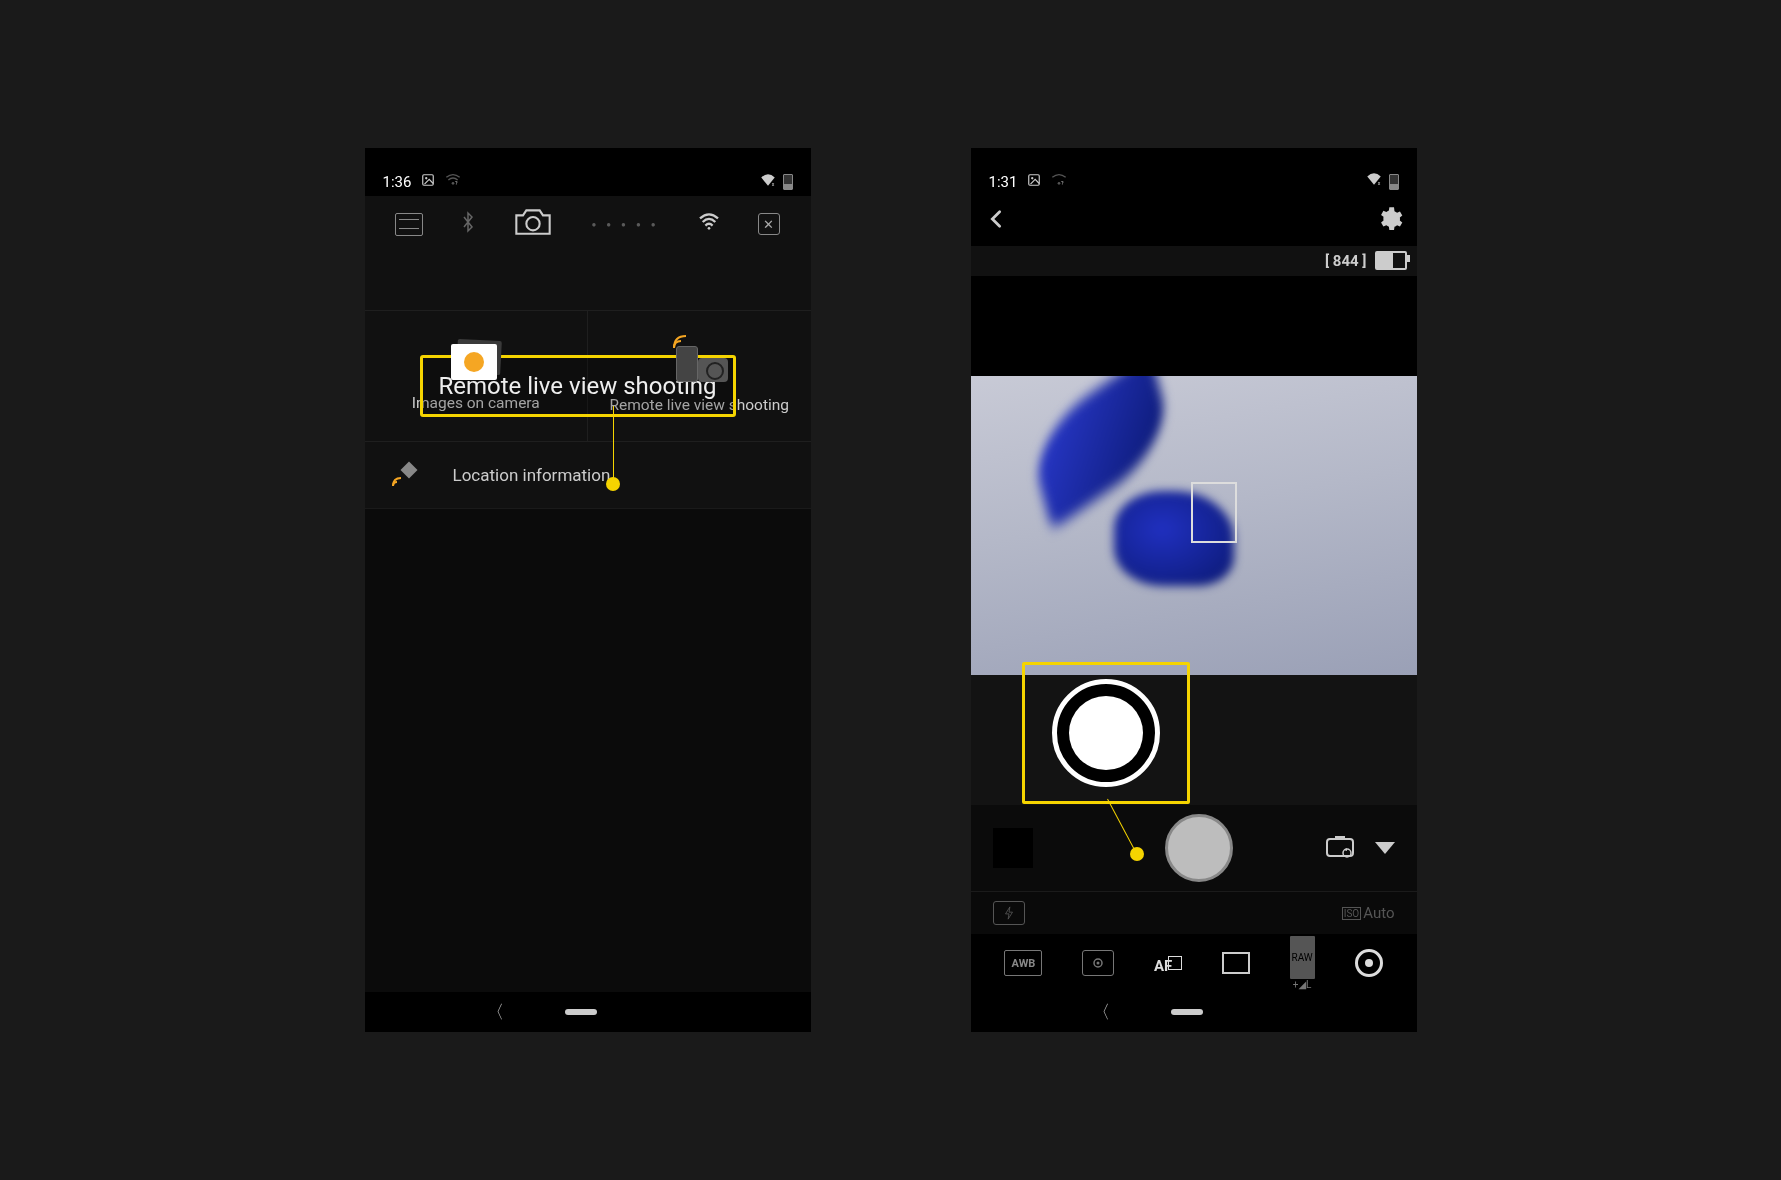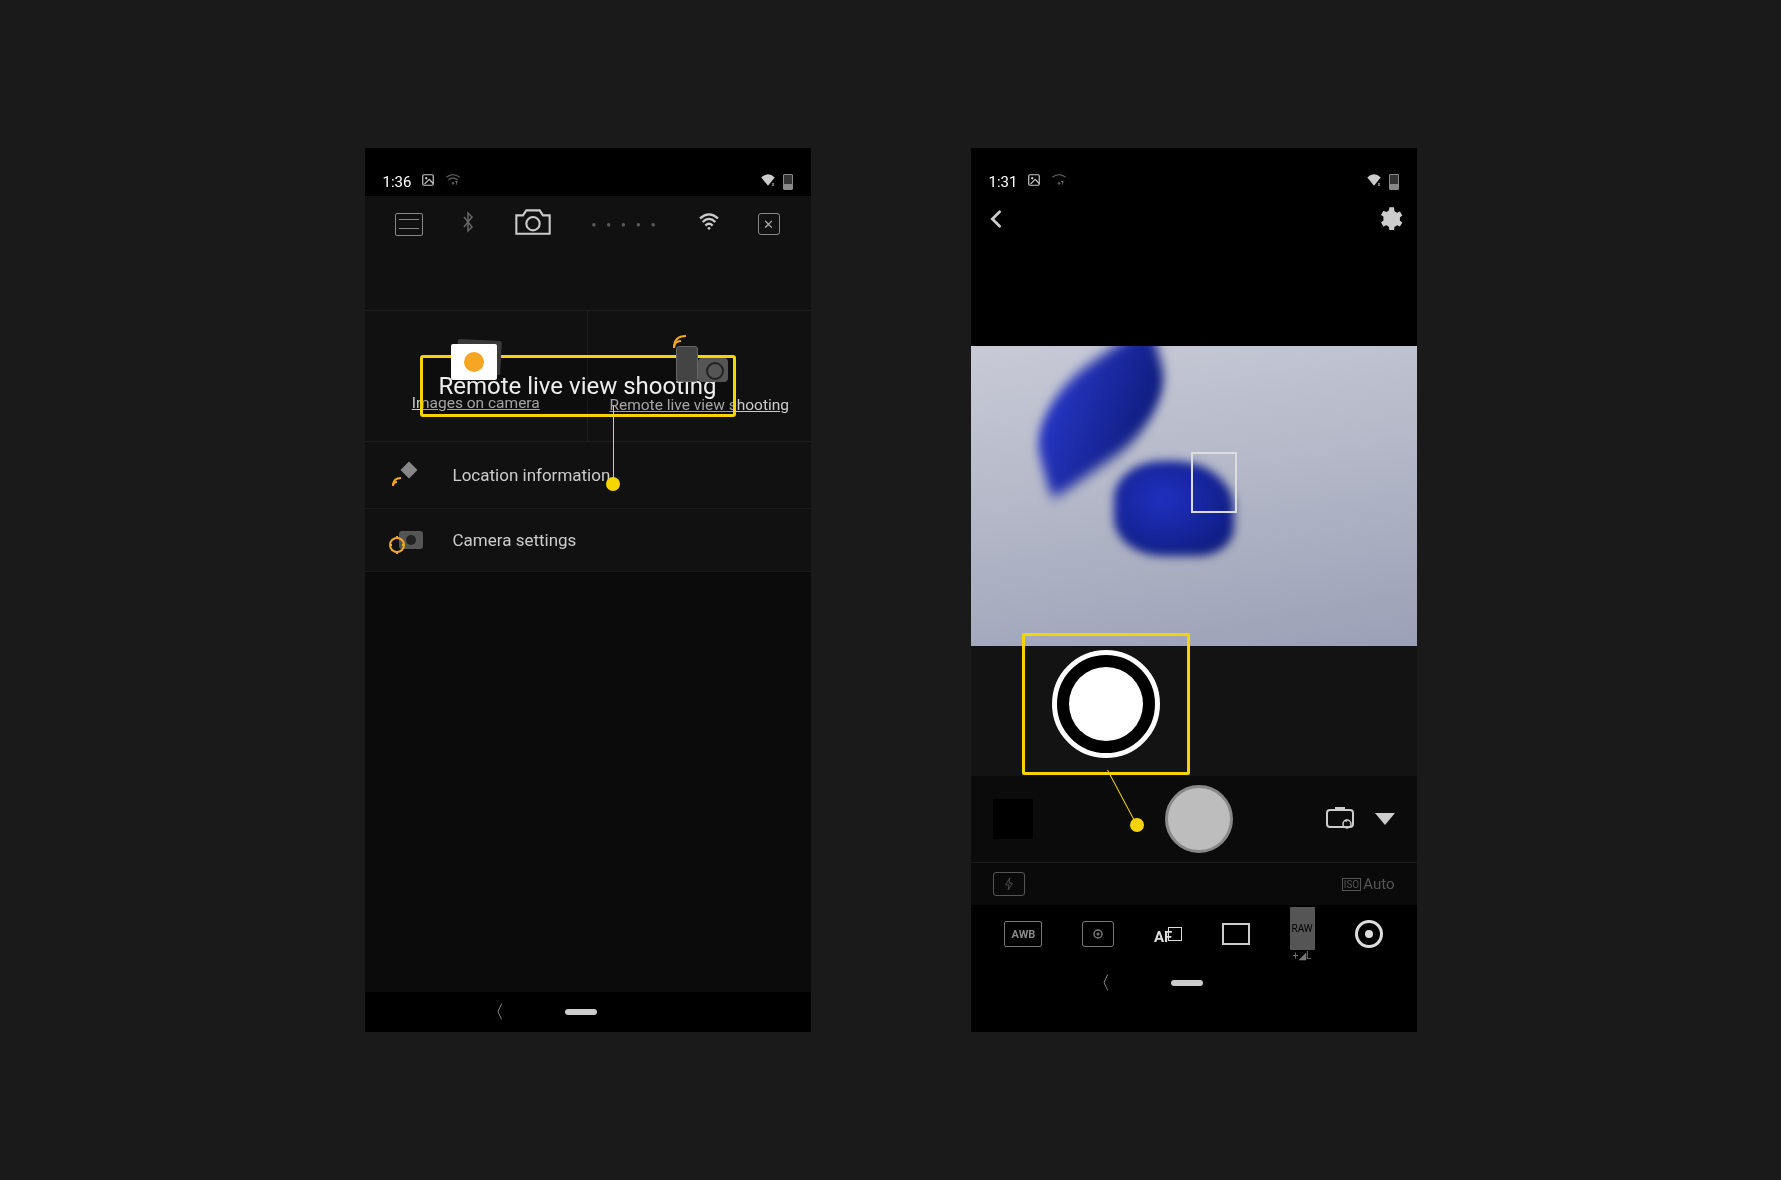--- a/index.html
+++ b/index.html
@@ -138,21 +138,20 @@
   .grid-cell {
     flex: 1;
     display: flex;
     flex-direction: column;
     align-items: center;
     justify-content: center;
     gap: 14px;
     border-right: 1px solid #1f1f1f;
     color: #ccc;
     font-size: 15.5px;
-    text-decoration: underline;
   }
   .grid-cell:last-child { border-right: none; }
   .images-stack {
     width: 50px; height: 40px; position: relative;
   }
   .images-stack .back { position: absolute; width: 44px; height: 34px; background: #3a3a3a; top: 0; right: 0; border-radius: 2px; transform: rotate(3deg);}
   .images-stack .front { position: absolute; width: 46px; height: 36px; background: #fff; bottom: 0; left: 0; border-radius: 2px; display: flex; align-items:center; justify-content:center;}
   .images-stack .front::after { content:''; width: 20px; height: 20px; background: #f5a623; border-radius: 50%; }
   .remote-ico { width: 58px; height: 44px; position: relative; }
   .remote-ico .phone-shape { position: absolute; left: 6px; bottom: 0; width: 20px; height: 34px; background: #444; border-radius: 3px; border: 1px solid #666;}
@@ -398,31 +397,20 @@
     <div class="list-row">
       <span class="sat-ico">
         <svg width="38" height="34" viewBox="0 0 38 34">
             <rect x="14" y="6" width="12" height="12" fill="#888" transform="rotate(45 20 12)"></rect>
             <path d="M4 28 Q4 20 12 20" fill="none" stroke="#f5a623" stroke-width="2"></path>
             <path d="M4 28 Q4 24 8 24" fill="none" stroke="#f5a623" stroke-width="2"></path>
           </svg>
       </span>
       <span>Location information</span>
     </div>
-    <div class="list-row">
-      <span class="cam-settings-ico">
-        <svg width="38" height="30" viewBox="0 0 38 30">
-            <rect x="10" y="6" width="24" height="18" rx="3" fill="#555"></rect>
-            <circle cx="22" cy="15" r="5" fill="#222"></circle>
-            <circle cx="8" cy="20" r="7" fill="none" stroke="#f5a623" stroke-width="2"></circle>
-            <path d="M8 13 L8 11 M8 27 L8 29 M1 20 L3 20 M13 20 L15 20" stroke="#f5a623" stroke-width="2"></path>
-          </svg>
-      </span>
-      <span>Camera settings</span>
-    </div>
 
     <div class="fill-area"></div>
 
     <div class="nav-bar">
       <span style="width:30px"></span>
       <span class="nav-back">〈</span>
       <span class="nav-home"></span>
       <span style="width:30px"></span>
       <span style="width:30px"></span>
     </div>
@@ -463,20 +451,26 @@
             <path d="M16 4 L8 12 L16 20" fill="none" stroke="#ccc" stroke-width="3" stroke-linecap="round"></path>
           </svg>
       </span>
       <span class="gear-icon">
         <svg viewBox="0 0 24 24">
             <path fill="#ccc" d="M12 8a4 4 0 100 8 4 4 0 000-8zm9.4 4a7.5 7.5 0 00-.1-1.3l2.1-1.6-2-3.5-2.5 1a7.4 7.4 0 00-2.2-1.3L16.3 2h-4l-.4 2.7a7.4 7.4 0 00-2.2 1.3l-2.5-1-2 3.5 2.1 1.6A7.5 7.5 0 007.2 12c0 .4 0 .9.1 1.3l-2.1 1.6 2 3.5 2.5-1c.7.5 1.4 1 2.2 1.3l.4 2.7h4l.4-2.7c.8-.3 1.5-.7 2.2-1.3l2.5 1 2-3.5-2.1-1.6c.1-.4.1-.9.1-1.3z"></path>
           </svg>
       </span>
     </div>
 
+    <div class="info-bar2">
+      <span>[ 844 ]</span>
+      <div class="batt-ind">
+          <span></span>
+        </div>
+    </div>
 
     <div class="black-strip"></div>
 
     <div class="viewfinder">
       <div class="blur-obj">
         <div class="blur-tail"></div>
         <div class="blur-body"></div>
       </div>
       <div class="focus-box"></div>
     </div>

